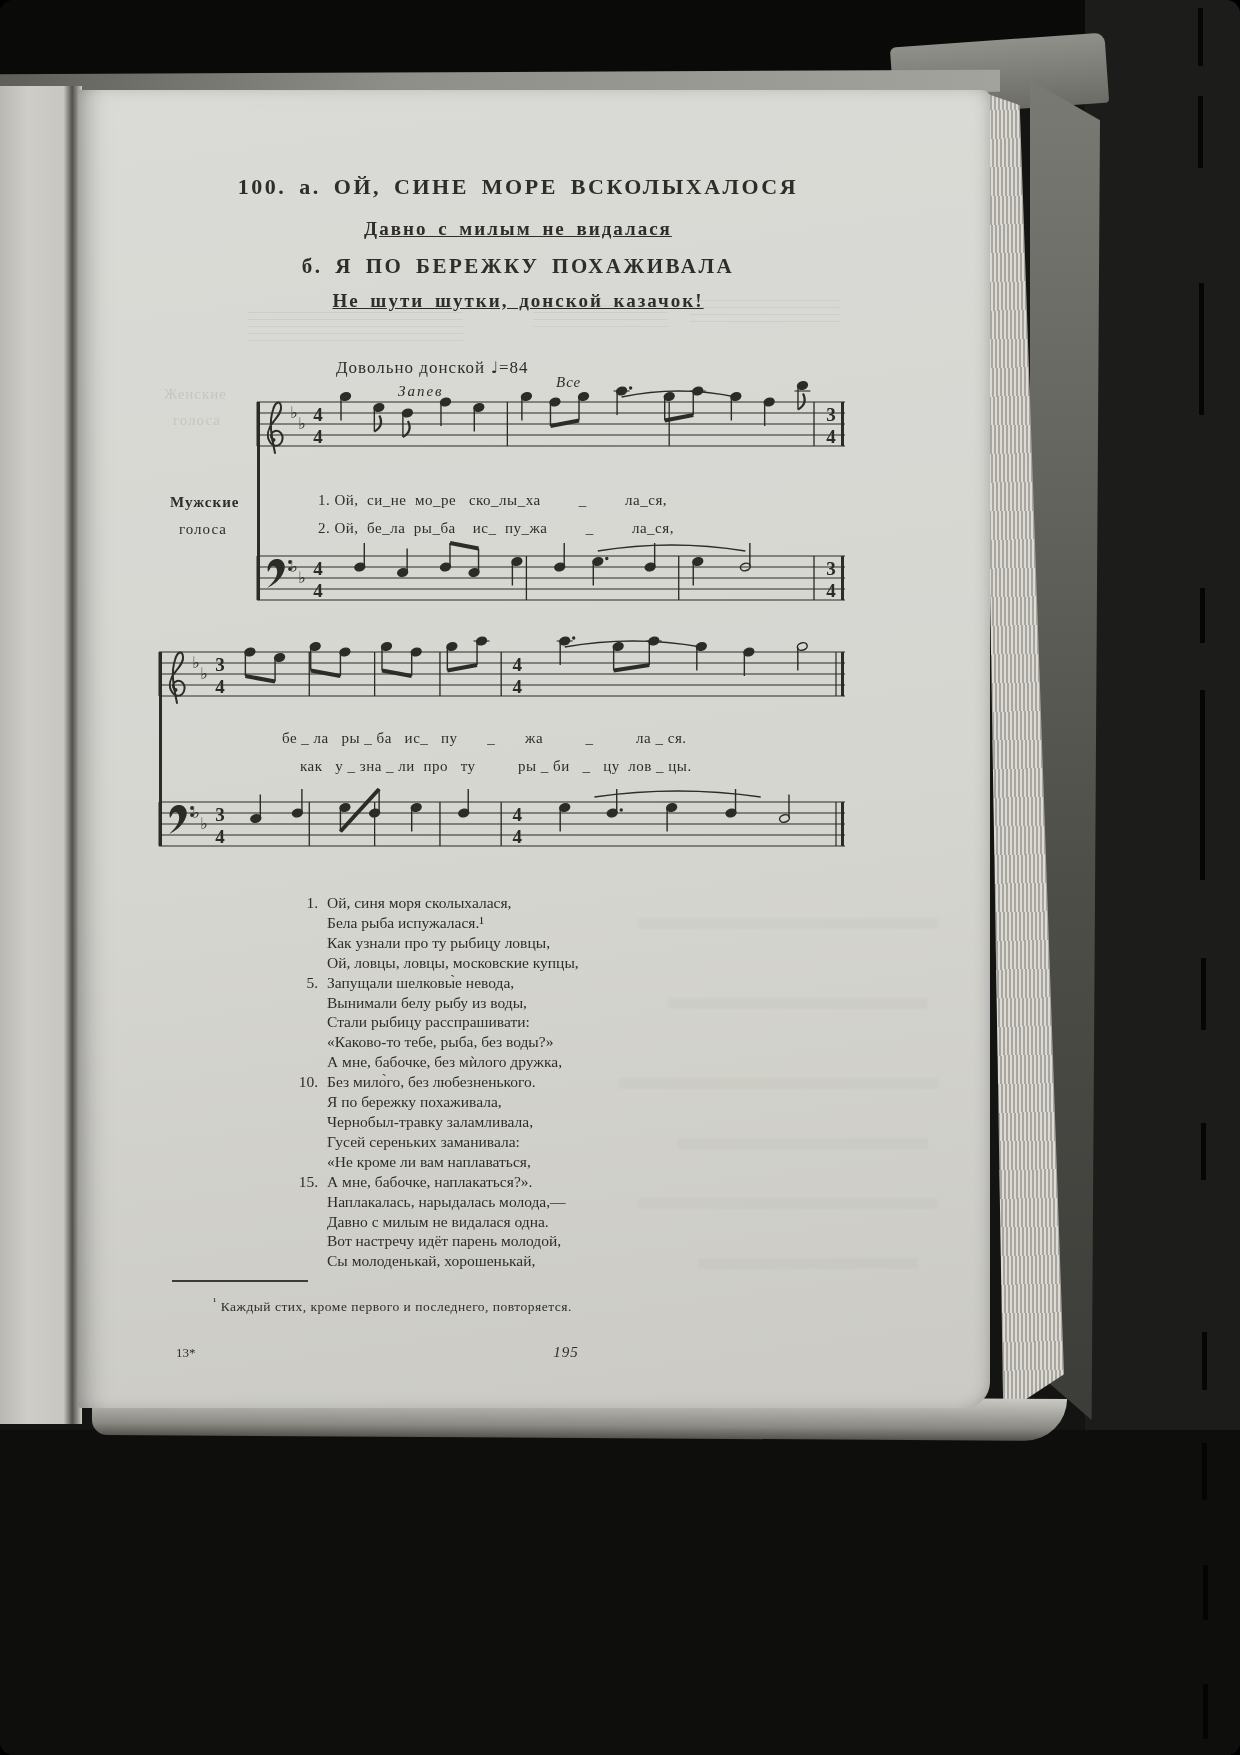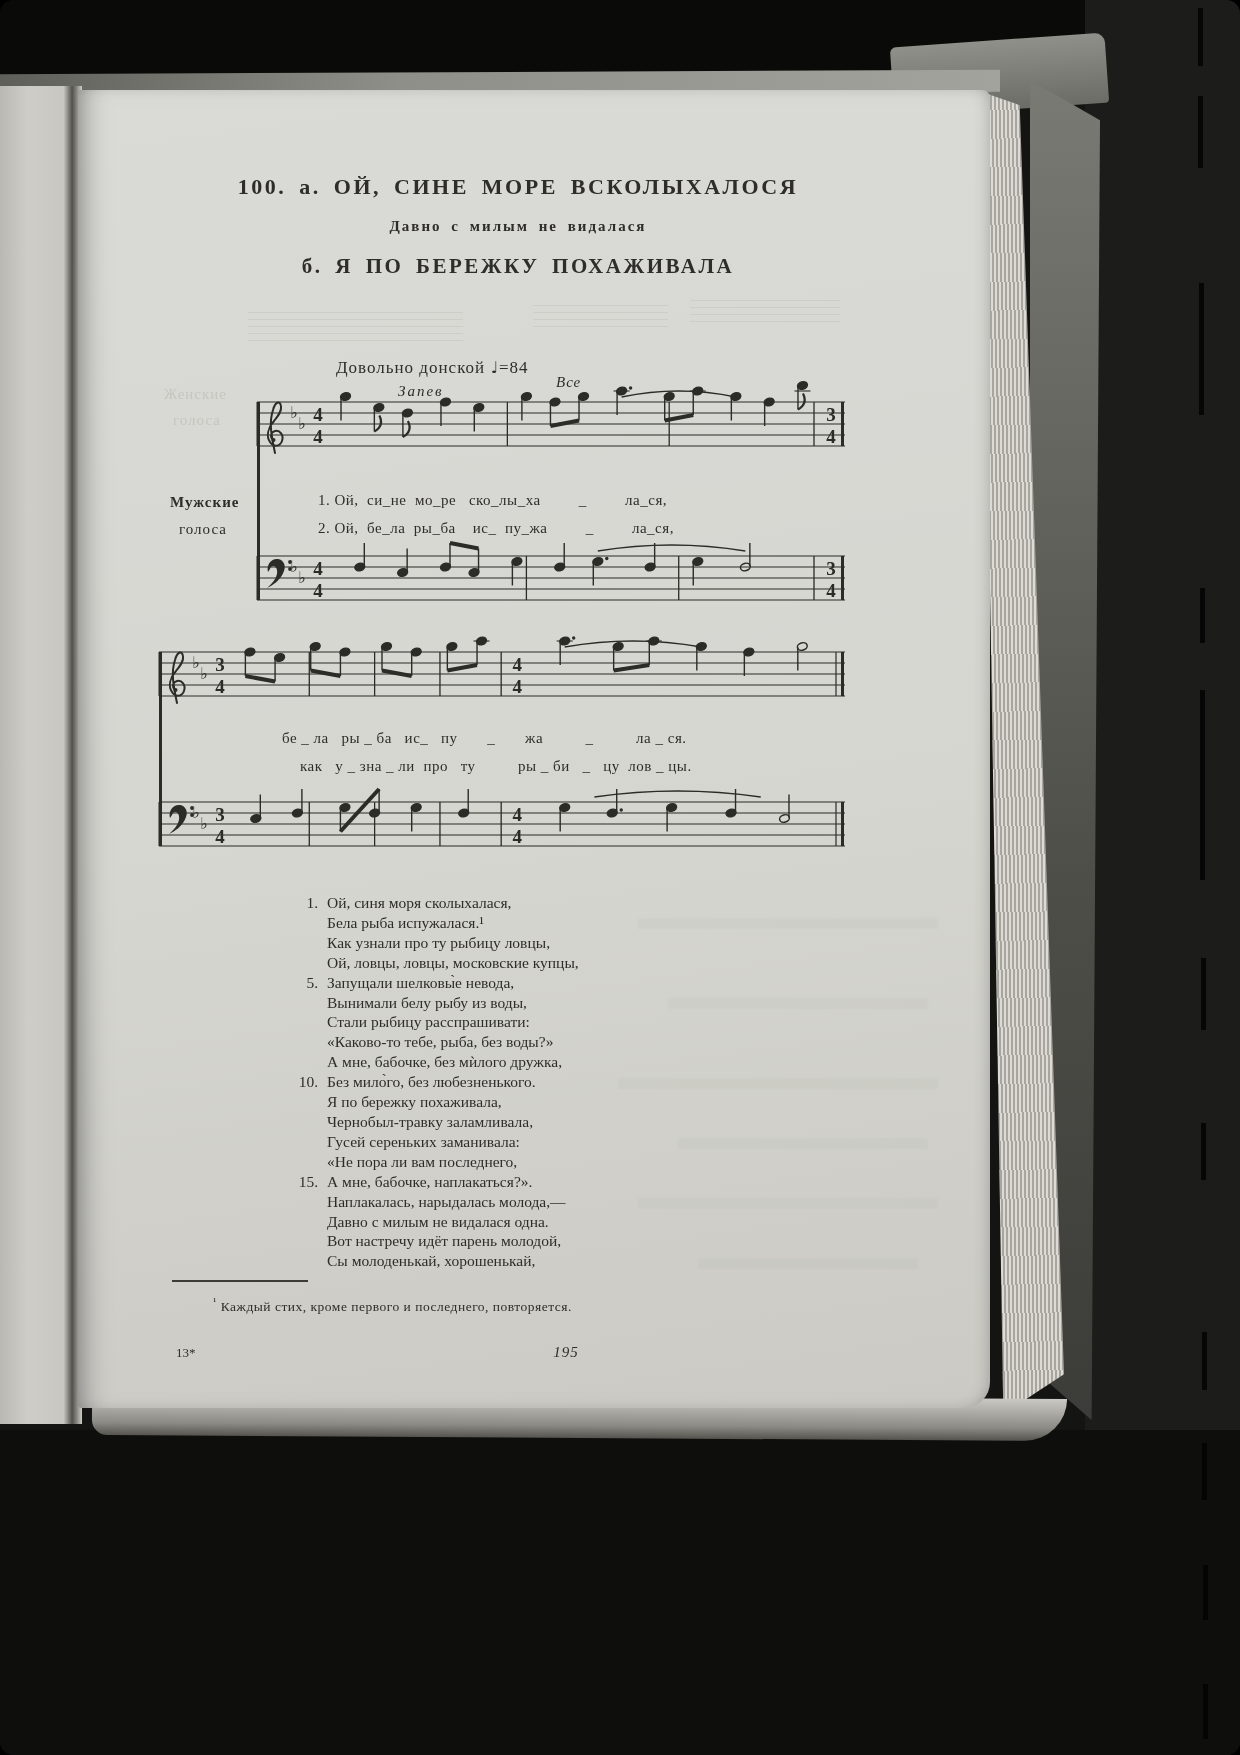--- a/index.html
+++ b/index.html
@@ -28,21 +28,21 @@
           background:linear-gradient(90deg,#c2c1bc,#52514c 45%,#8a8984 72%,#cfcec9);}
   .page{position:absolute;left:78px;top:90px;width:912px;height:1318px;
         background:linear-gradient(172deg,#dadad6,#d6d6d1 55%,#cbcac5);
         border-radius:2px 8px 26px 4px;
         box-shadow:inset 20px 0 30px -20px rgba(0,0,0,.5), inset -10px 0 18px -12px rgba(0,0,0,.3);
         color:#2e2d29;}
   .abs{position:absolute;}
   .center{left:0;width:880px;text-align:center;}
   .t1{font-weight:bold;font-size:22px;letter-spacing:2.5px;word-spacing:5px;}
   .t2{font-weight:bold;font-size:21px;letter-spacing:2.5px;word-spacing:5px;}
-  .s1{font-weight:bold;font-size:15px;letter-spacing:2px;word-spacing:4px;}
+  .s1{font-weight:bold;font-size:19px;letter-spacing:2px;word-spacing:4px;text-decoration:underline;}
   .tempo{font-size:17px;letter-spacing:1px;}
   .it{font-style:italic;}
   .small-label{font-size:15px;letter-spacing:1px;}
   .ghost{color:#9ba695;opacity:.35;filter:blur(.4px);}
   .ghost-staff{position:absolute;background:repeating-linear-gradient(180deg,#87907f 0 1px,transparent 1px 7px);
                opacity:.14;filter:blur(.4px);}
   .bleed{position:absolute;height:11px;background:#aab0a2;opacity:.12;filter:blur(1.3px);}
   .lyr{font-size:15px;white-space:pre;letter-spacing:.5px;}
   .staff{position:absolute;overflow:visible;}
   .sysbar{position:absolute;width:3px;background:#2b2b27;}
@@ -81,20 +81,21 @@
   <div class="fore-edge"></div>
   <div class="bottom-stack"></div>
   <div class="left-sliver"></div>
   <div class="gutter"></div>
 
   <div class="page">
 
     <div class="abs center t1" style="top:84px;">100. а. ОЙ, СИНЕ МОРЕ ВСКОЛЫХАЛОСЯ</div>
     <div class="abs center s1" style="top:128px;">Давно с милым не видалася</div>
     <div class="abs center t2" style="top:164px;text-align:center;">б. Я ПО БЕРЕЖКУ ПОХАЖИВАЛА</div>
+    <div class="abs center s1" style="top:200px;">Не шути шутки, донской казачок!</div>
 
     <div class="ghost-staff" style="left:170px;top:222px;width:215px;height:30px;"></div>
     <div class="ghost-staff" style="left:455px;top:215px;width:135px;height:26px;"></div>
     <div class="ghost-staff" style="left:612px;top:210px;width:150px;height:26px;"></div>
     <div class="abs ghost small-label" style="left:86px;top:296px;">Женские</div>
     <div class="abs ghost small-label" style="left:95px;top:322px;">голоса</div>
     <div class="bleed" style="left:560px;top:828px;width:300px;"></div>
     <div class="bleed" style="left:590px;top:908px;width:260px;"></div>
     <div class="bleed" style="left:540px;top:988px;width:320px;"></div>
     <div class="bleed" style="left:600px;top:1048px;width:250px;"></div>
@@ -385,21 +386,21 @@
         <div class="v-row">
           <span class="v-num"></span>
           <span class="v-text">Чернобыл-травку заламливала,</span>
         </div>
         <div class="v-row">
           <span class="v-num"></span>
           <span class="v-text">Гусей сереньких заманивала:</span>
         </div>
         <div class="v-row">
           <span class="v-num"></span>
-          <span class="v-text">«Не пора ли вам последнего,</span>
+          <span class="v-text">«Не кроме ли вам наплаваться,</span>
         </div>
         <div class="v-row">
           <span class="v-num">15.</span>
           <span class="v-text">А мне, бабочке, наплакаться?».</span>
         </div>
         <div class="v-row">
           <span class="v-num"></span>
           <span class="v-text">Наплакалась, нарыдалась молода,—</span>
         </div>
         <div class="v-row">

